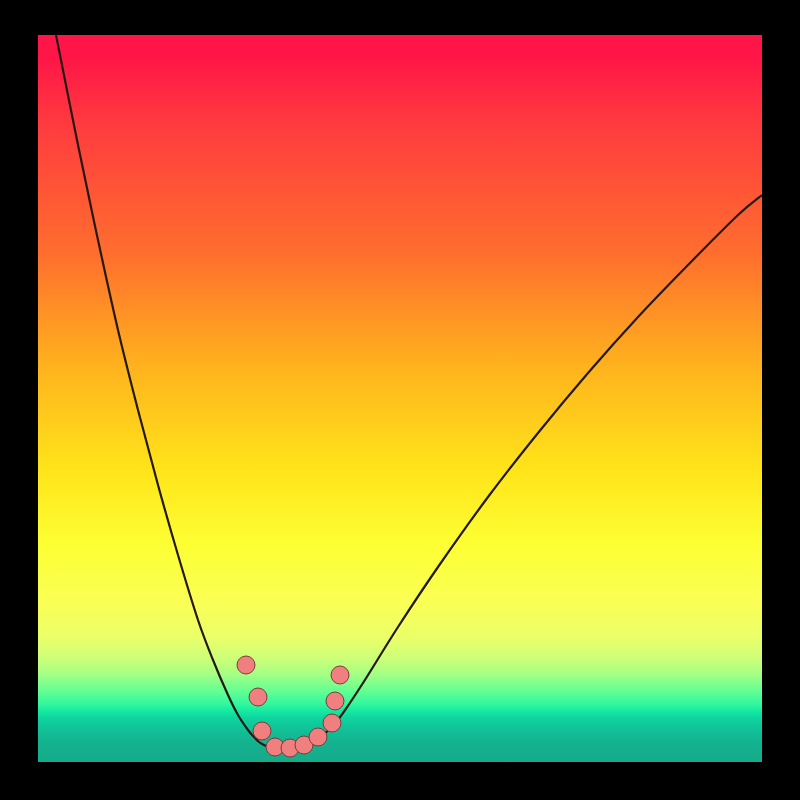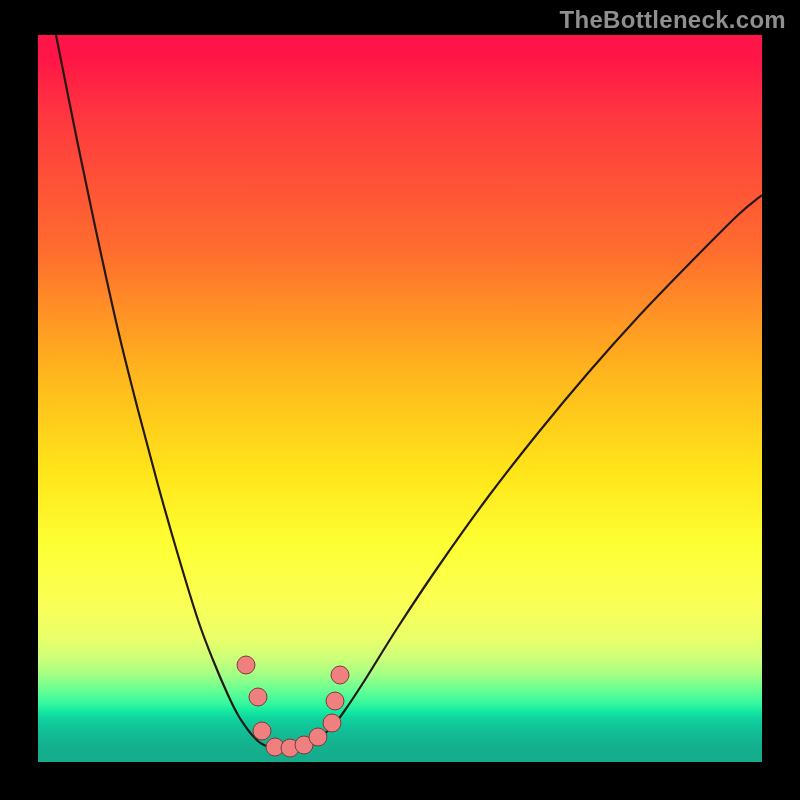--- a/index.html
+++ b/index.html
@@ -84,14 +84,13 @@
           <circle cx="237" cy="712" r="9" fill="#f08080" stroke="#7d3a3a" stroke-width="1"></circle>
           <circle cx="252" cy="713" r="9" fill="#f08080" stroke="#7d3a3a" stroke-width="1"></circle>
           <circle cx="266" cy="710" r="9" fill="#f08080" stroke="#7d3a3a" stroke-width="1"></circle>
           <circle cx="280" cy="702" r="9" fill="#f08080" stroke="#7d3a3a" stroke-width="1"></circle>
           <circle cx="294" cy="688" r="9" fill="#f08080" stroke="#7d3a3a" stroke-width="1"></circle>
           <circle cx="297" cy="666" r="9" fill="#f08080" stroke="#7d3a3a" stroke-width="1"></circle>
           <circle cx="302" cy="640" r="9" fill="#f08080" stroke="#7d3a3a" stroke-width="1"></circle>
         </g>
     </svg>
   </div>
-  <div class="watermark">TheBottleneck.com</div>
 </div>
 
 </body></html>

